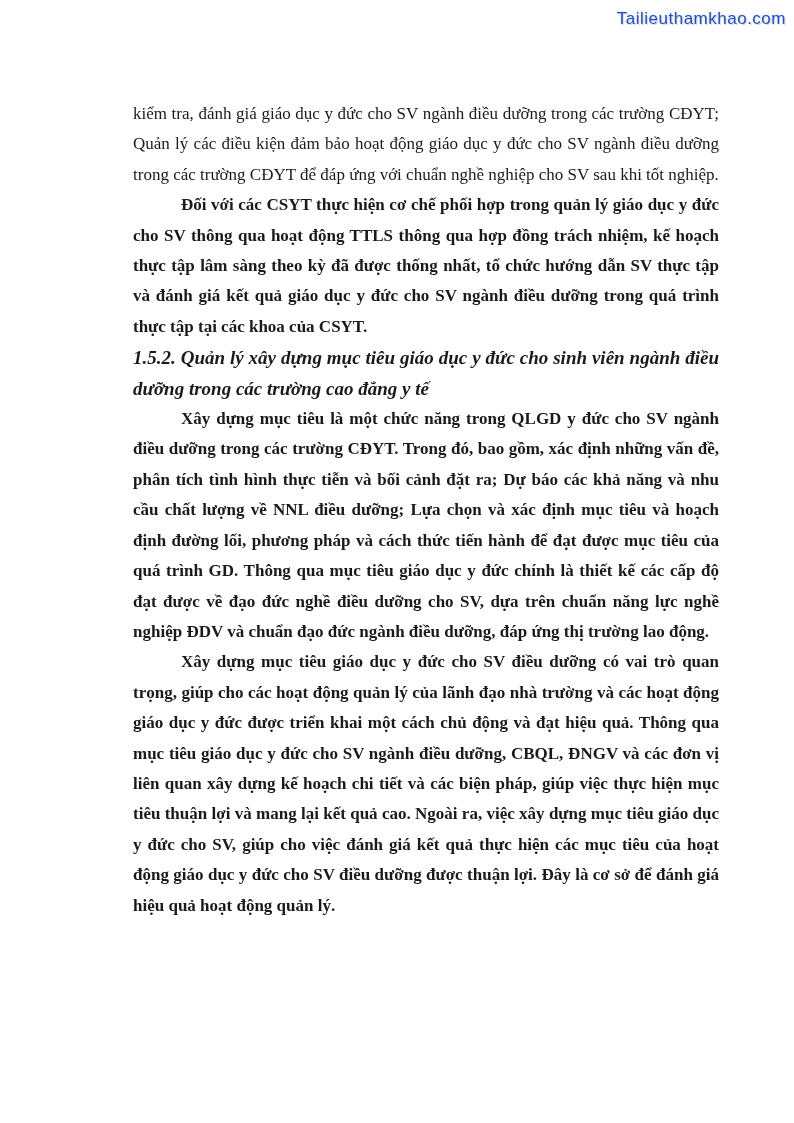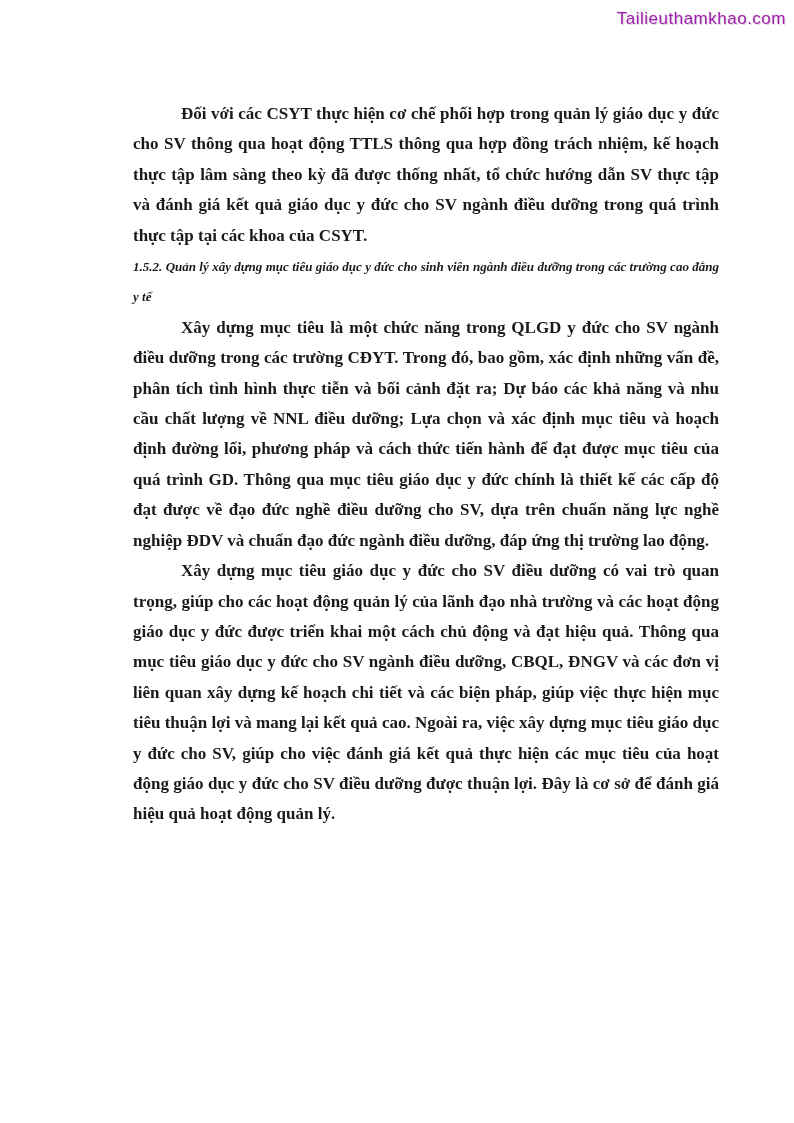--- a/index.html
+++ b/index.html
@@ -12,21 +12,21 @@
     font-family: "Liberation Serif", "DejaVu Serif", serif;
     color: #1a1a1a;
     overflow: hidden;
   }
   .watermark {
     position: absolute;
     top: 9px;
     right: 8px;
     font-size: 17px;
     letter-spacing: 0.5px;
-    color: #a21caf;
+    color: #1d4ed8;
     text-shadow: -1px -1px 0 #efefef, 1px 1px 0 #d9d9d9;
     font-family: "Liberation Sans", "DejaVu Sans", sans-serif;
   }
   .page-number {
     position: absolute;
     top: 60px;
     left: 133px;
     width: 586px;
     text-align: center;
     font-size: 17px;
@@ -37,37 +37,38 @@
     top: 99px;
     width: 586px;
     font-size: 17px;
     line-height: 30.4px;
     text-align: justify;
   }
   .content p { margin: 0; }
   .content p.indent { text-indent: 48px; font-weight: bold; }
   .content h3.section-heading {
     margin: 1px 0 0 0;
-    font-size: 13px;
+    font-size: 19px;
     line-height: 30.4px;
     font-weight: bold;
     font-style: italic;
     text-align: justify;
   }
 </style>
 </head>
 <body>
 
 <div class="page">
 
   <div class="watermark">Tailieuthamkhao.com</div>
 
 
   <div class="content">
 
+    <p class="no-indent">kiểm tra, đánh giá giáo dục y đức cho SV ngành điều dưỡng trong các trường CĐYT; Quản lý các điều kiện đảm bảo hoạt động giáo dục y đức cho SV ngành điều dưỡng trong các trường CĐYT để đáp ứng với chuẩn nghề nghiệp cho SV sau khi tốt nghiệp.</p>
 
     <p class="indent">Đối với các CSYT thực hiện cơ chế phối hợp trong quản lý giáo dục y đức cho SV thông qua hoạt động TTLS thông qua hợp đồng trách nhiệm, kế hoạch thực tập lâm sàng theo kỳ đã được thống nhất, tổ chức hướng dẫn SV thực tập và đánh giá kết quả giáo dục y đức cho SV ngành điều dưỡng trong quá trình thực tập tại các khoa của CSYT.</p>
 
     <h3 class="section-heading">1.5.2. Quản lý xây dựng mục tiêu giáo dục y đức cho sinh viên ngành điều dưỡng trong các trường cao đẳng y tế</h3>
 
     <p class="indent">Xây dựng mục tiêu là một chức năng trong QLGD y đức cho SV ngành điều dưỡng trong các trường CĐYT. Trong đó, bao gồm, xác định những vấn đề, phân tích tình hình thực tiễn và bối cảnh đặt ra; Dự báo các khả năng và nhu cầu chất lượng về NNL điều dưỡng; Lựa chọn và xác định mục tiêu và hoạch định đường lối, phương pháp và cách thức tiến hành để đạt được mục tiêu của quá trình GD. Thông qua mục tiêu giáo dục y đức chính là thiết kế các cấp độ đạt được về đạo đức nghề điều dưỡng cho SV, dựa trên chuẩn năng lực nghề nghiệp ĐDV và chuẩn đạo đức ngành điều dưỡng, đáp ứng thị trường lao động.</p>
 
     <p class="indent">Xây dựng mục tiêu giáo dục y đức cho SV điều dưỡng có vai trò quan trọng, giúp cho các hoạt động quản lý của lãnh đạo nhà trường và các hoạt động giáo dục y đức được triển khai một cách chủ động và đạt hiệu quả. Thông qua mục tiêu giáo dục y đức cho SV ngành điều dưỡng, CBQL, ĐNGV và các đơn vị liên quan xây dựng kế hoạch chi tiết và các biện pháp, giúp việc thực hiện mục tiêu thuận lợi và mang lại kết quả cao. Ngoài ra, việc xây dựng mục tiêu giáo dục y đức cho SV, giúp cho việc đánh giá kết quả thực hiện các mục tiêu của hoạt động giáo dục y đức cho SV điều dưỡng được thuận lợi. Đây là cơ sở để đánh giá hiệu quả hoạt động quản lý.</p>
 
 

